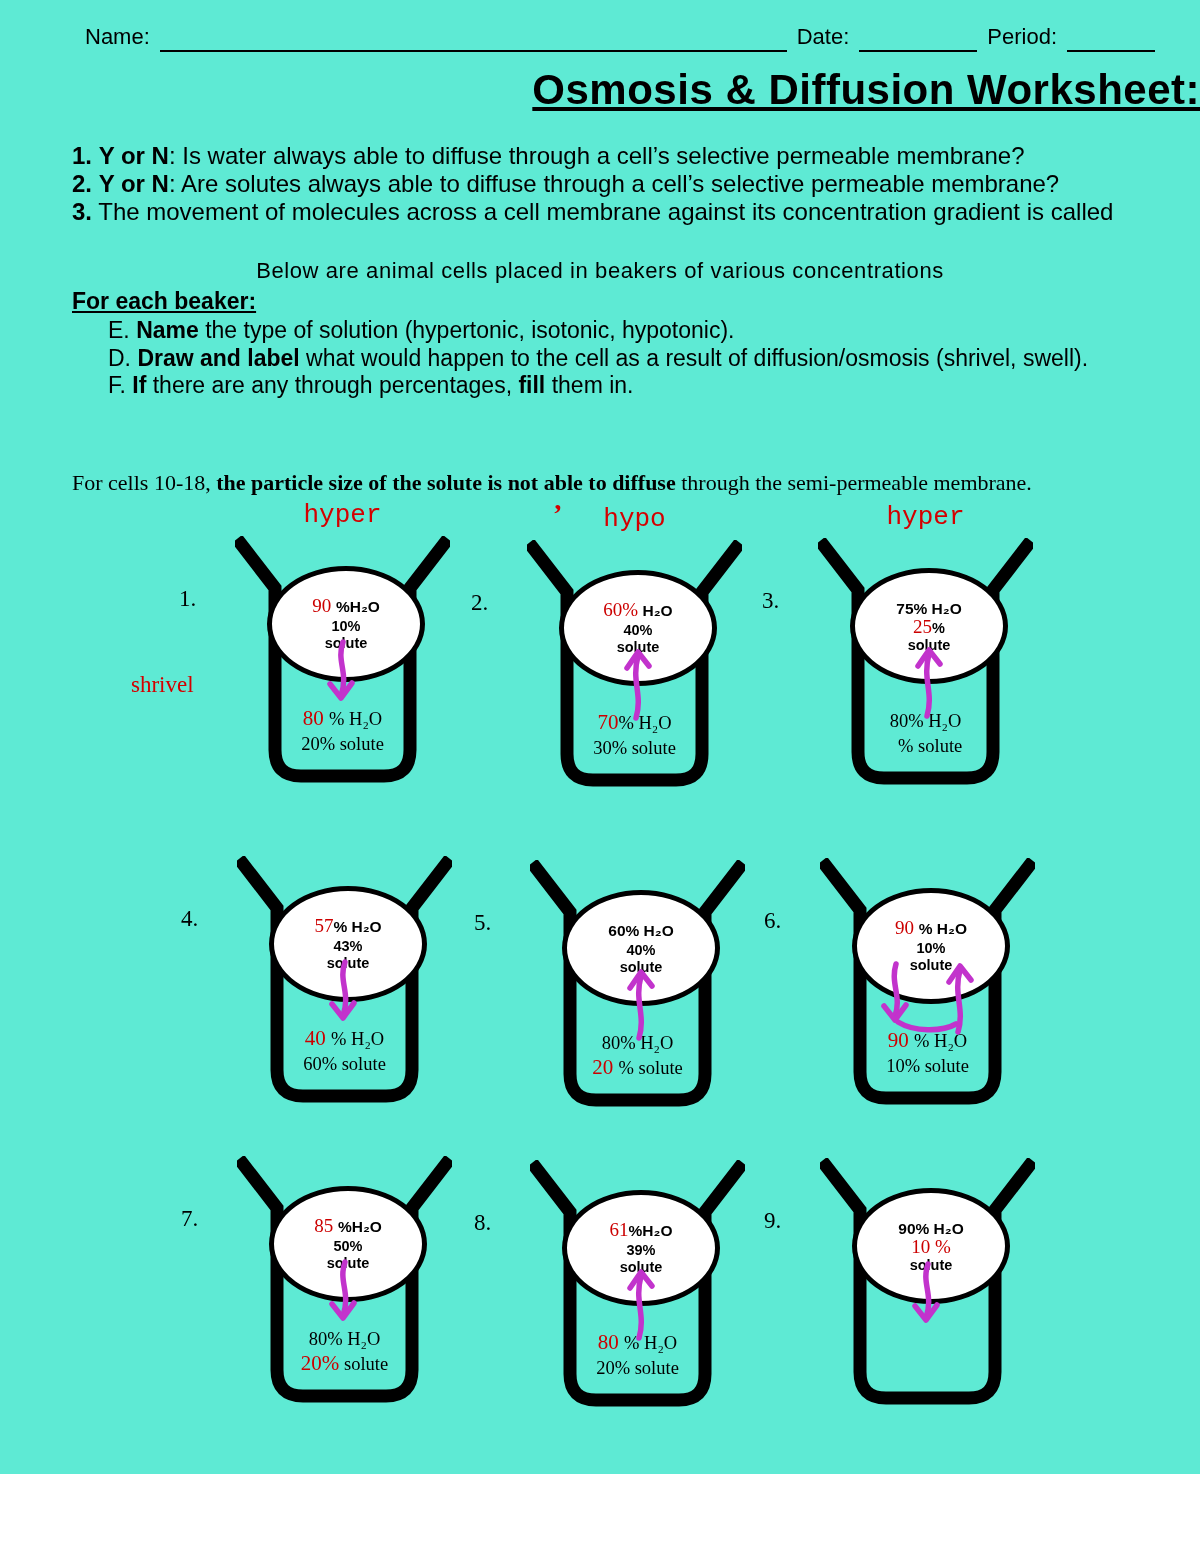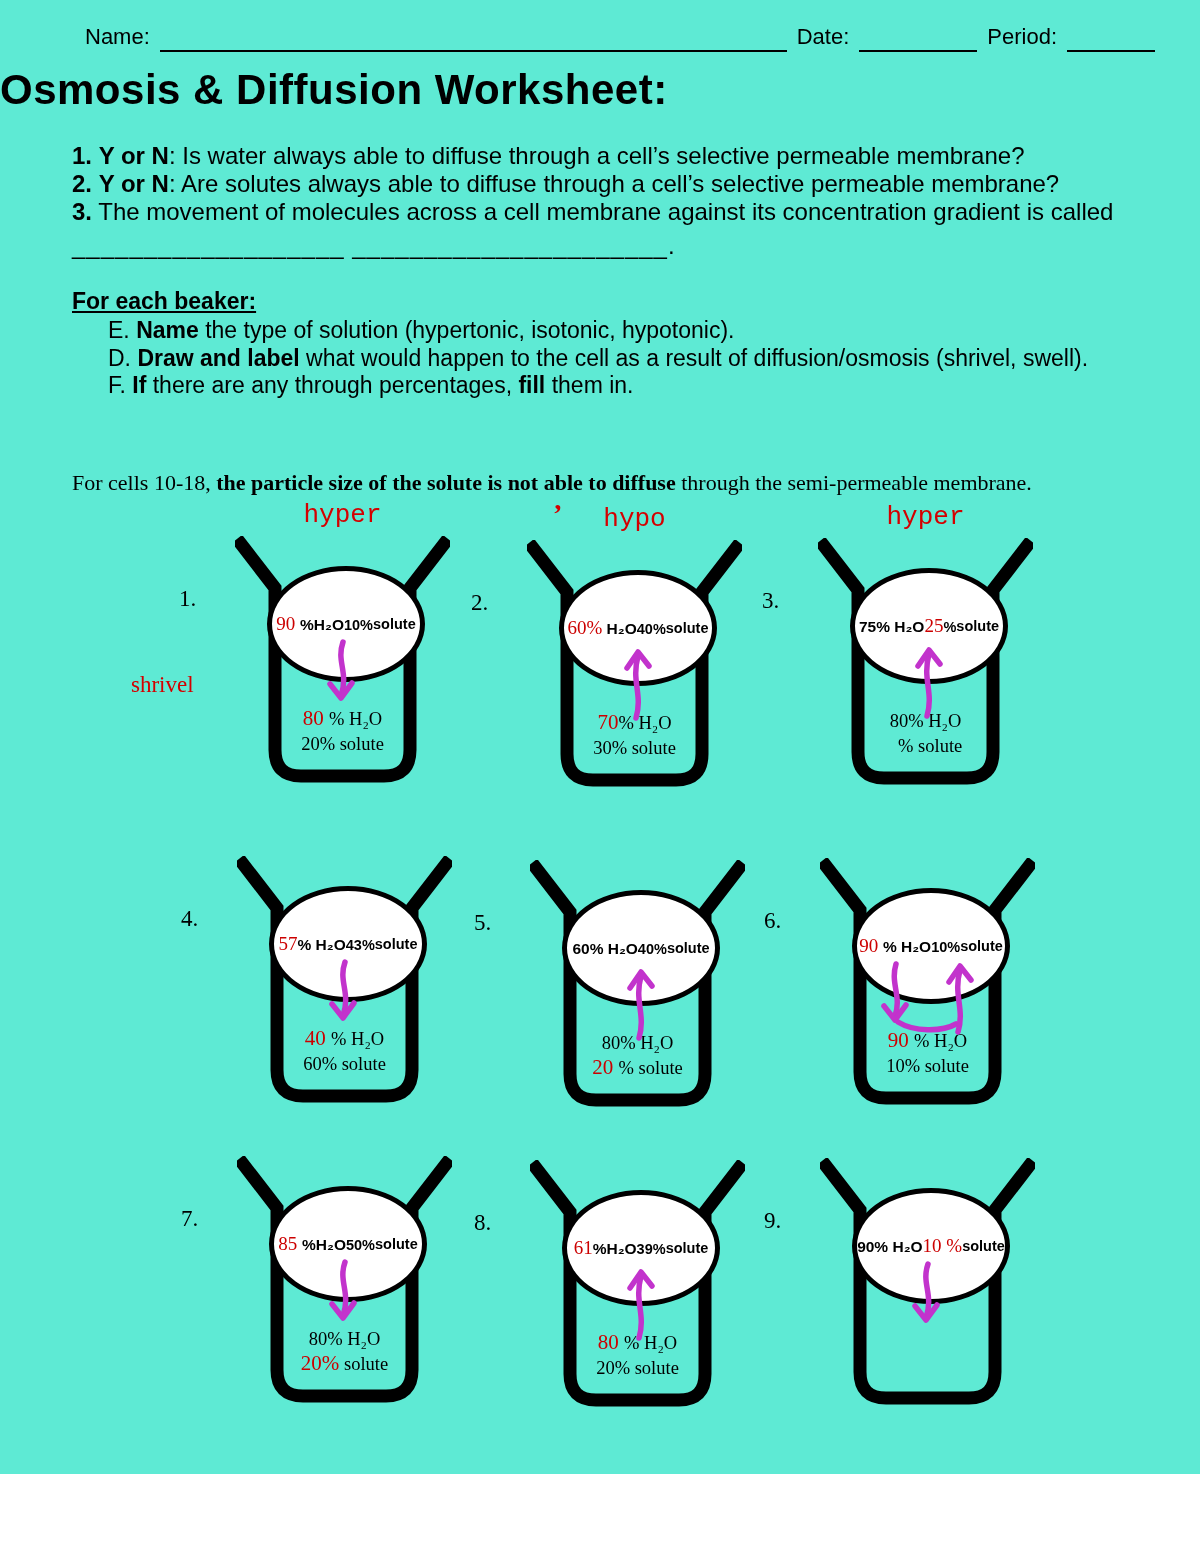--- a/index.html
+++ b/index.html
@@ -7,22 +7,22 @@
          font-family:"Liberation Sans",sans-serif;overflow:hidden;}
 
   
   .header{position:absolute;top:24px;left:85px;right:45px;display:flex;align-items:flex-end;font-size:22px;}
   .hlabel{white-space:nowrap;padding-bottom:2px;}
   .uline{border-bottom:2px solid #000;height:18px;display:inline-block;}
   .u-name{flex:1;margin:0 10px;}
   .u-date{width:118px;margin:0 10px;}
   .u-period{width:88px;margin-left:10px;}
 
-  .title{position:absolute;top:66px;left:0;width:100%;text-align:left;
-         font-size:42px;font-weight:bold;letter-spacing:0.5px;}
+  .title{position:absolute;top:66px;left:0;width:100%;text-align:right;
+         font-size:42px;font-weight:bold;letter-spacing:0.5px;text-decoration:underline;}
 
   
   .qline{position:absolute;left:72px;right:14px;font-size:24px;white-space:nowrap;}
   .q1{top:142px;} .q2{top:170px;} .q3{top:198px;}
   .bold{font-weight:bold;}
   .blankline{position:absolute;top:232px;left:72px;font-size:24px;letter-spacing:1px;}
   .belowline{position:absolute;top:258px;left:0;width:100%;text-align:center;font-size:22px;letter-spacing:0.6px;}
   .foreach{position:absolute;top:288px;left:72px;font-size:23px;font-weight:bold;text-decoration:underline;}
   .list{position:absolute;top:317px;left:108px;font-size:23px;line-height:27.5px;}
   .note{position:absolute;top:470px;left:72px;font-family:"Liberation Serif",serif;font-size:22px;white-space:nowrap;}
@@ -39,21 +39,21 @@
 
   .tonicity{position:absolute;left:0;top:-36px;width:100%;text-align:center;color:#d40000;
             font-family:Liberation Mono, monospace;font-size:26px;}
   .bnum{position:absolute;left:-56px;top:50px;width:46px;font-family:"Liberation Serif",serif;font-size:23px;}
   .side-note{position:absolute;left:-104px;top:136px;color:#d40000;
              font-family:"Liberation Serif",serif;font-size:23px;}
   .pen-mark{position:absolute;left:553px;top:0px;color:#d40000;font-family:"Liberation Serif",serif;
             font-size:28px;font-weight:bold;}
 
   .cellm{position:absolute;left:32px;top:30px;width:148px;height:106px;border:5px solid #000;
-         border-radius:50%;background:#fff;display:flex;flex-direction:row;
+         border-radius:50%;background:#fff;display:flex;flex-direction:column;
          align-items:center;justify-content:center;z-index:2;}
   .cl{font-weight:bold;font-size:14.5px;line-height:17px;}
   .cl1{font-size:15.5px;line-height:19px;}
   .red{font-family:"Liberation Serif",serif;font-weight:normal;color:#cc0000;}
   .cellm .red{font-size:19px;}
 
   .solution{position:absolute;left:0;top:170px;width:100%;text-align:center;z-index:3;
             font-family:"Liberation Serif",serif;font-size:18.5px;line-height:24px;}
   .solution .red{font-size:21px;}
 
@@ -84,22 +84,22 @@
     <span class="bold">Y or N</span><span>: Is water always able to diffuse through a cell’s selective permeable membrane?</span>
   </div>
   <div class="qline q2">
     <span class="bold">2.</span>
     <span class="bold">Y or N</span><span>: Are solutes always able to diffuse through a cell’s selective permeable membrane?</span>
   </div>
   <div class="qline q3">
     <span class="bold">3.</span>
     <span>The movement of molecules across a cell membrane against its concentration gradient is called</span>
   </div>
-  <div class="blankline">___________________  ______________________.</div>
-
+
+  <div class="belowline">Below are animal cells placed in beakers of various concentrations</div>
   <div class="foreach">For each beaker:</div>
 
   <div class="list">
     <div>
       <span>E.</span>
       <span class="bold">Name</span><span> the type of solution (hypertonic, isotonic, hypotonic).</span>
     </div>
     <div>
       <span>D.</span>
       <span class="bold">Draw and label</span><span> what would happen to the cell as a result of diffusion/osmosis (shrivel, swell).</span>

